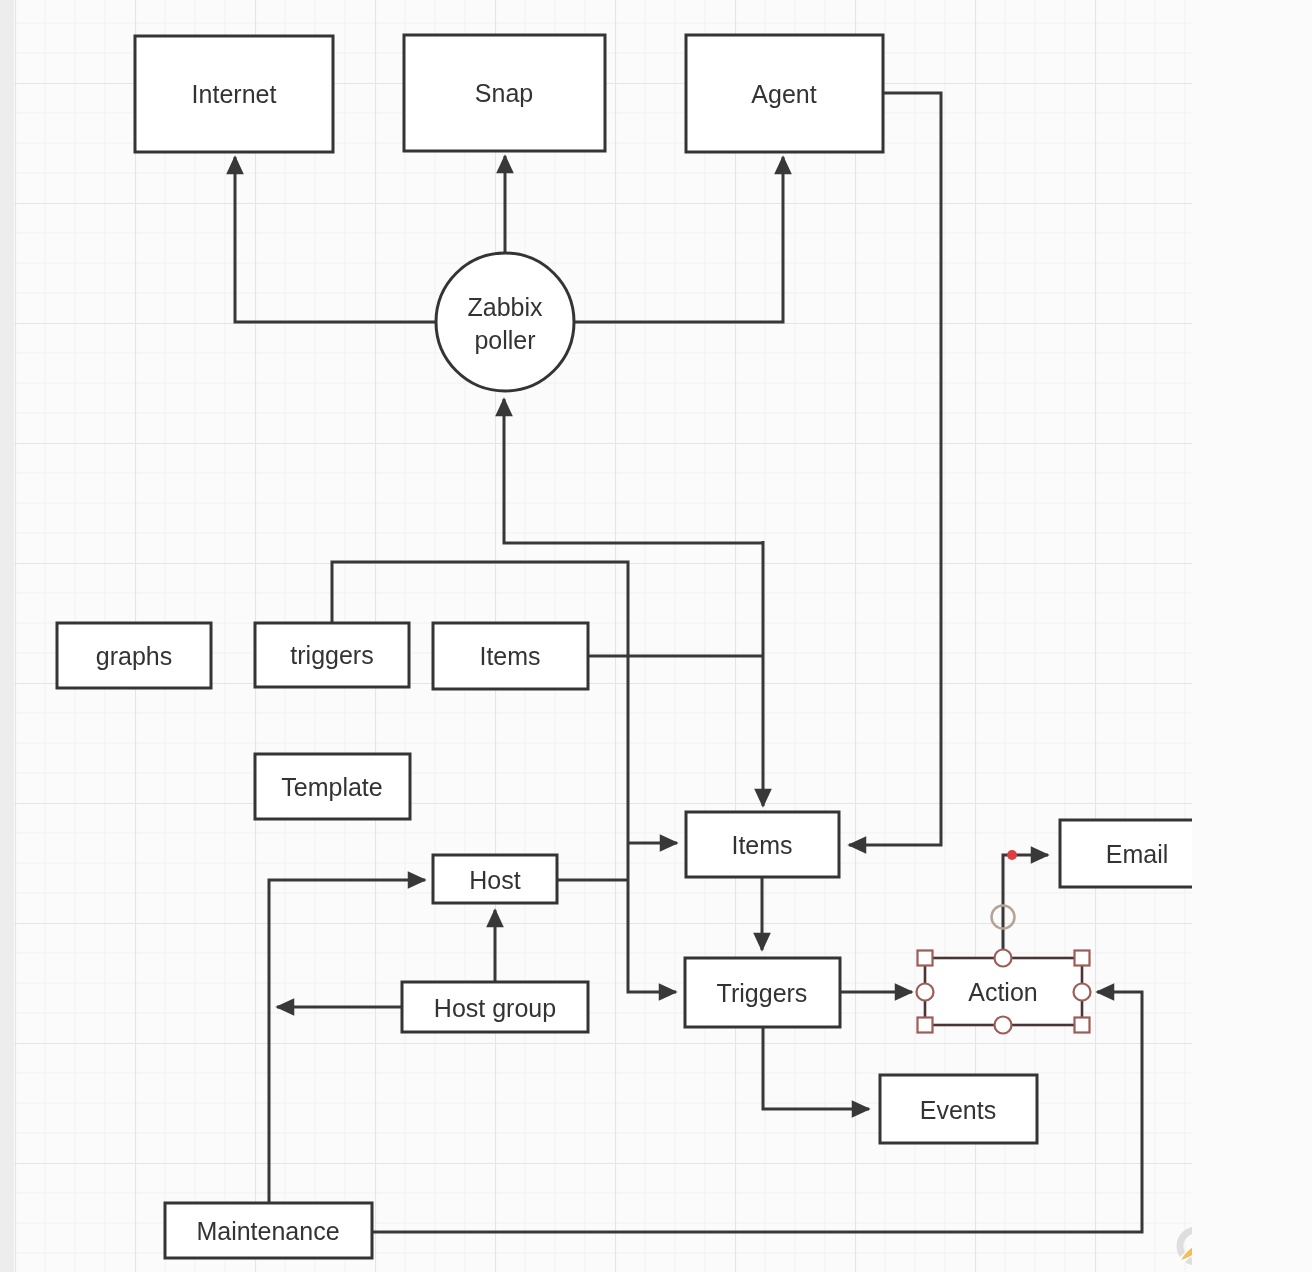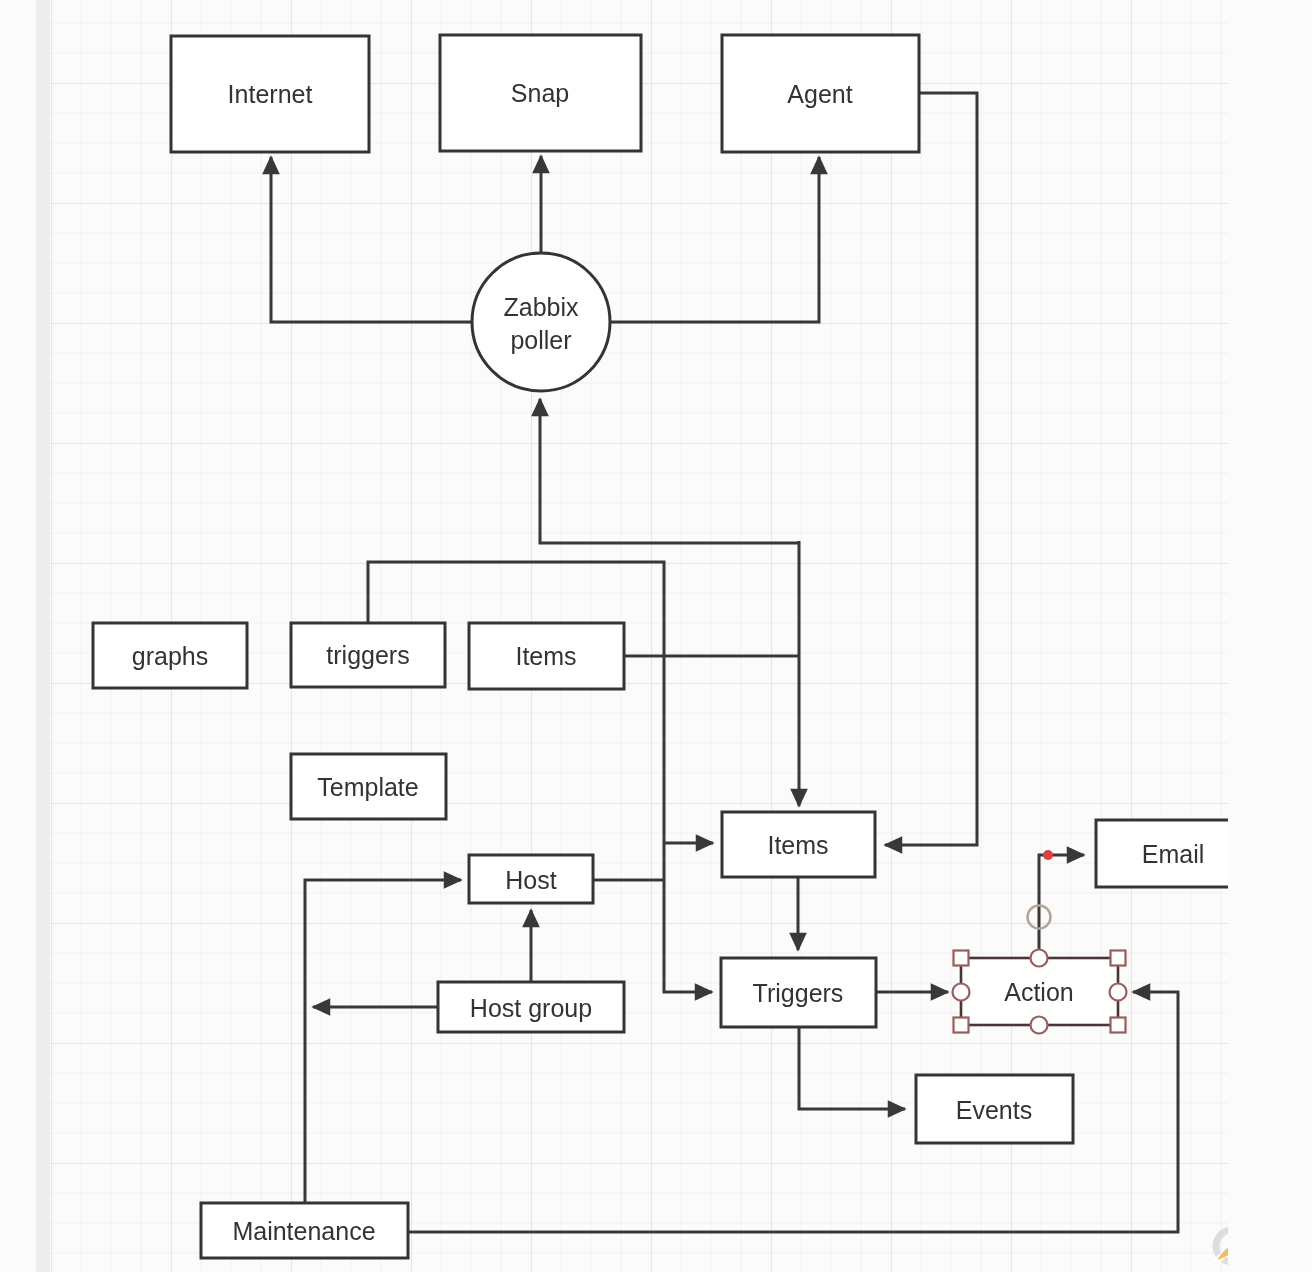--- a/index.html
+++ b/index.html
@@ -1,17 +1,17 @@
 <!DOCTYPE html>
 <html><head>
 <meta charset="utf-8">
 <style>
   html,body{margin:0;padding:0;background:#fbfbfb;}
   .canvas{position:relative;width:1192px;height:1272px;overflow:hidden;
-          font-family:"Liberation Sans", sans-serif;margin-left:36px;}
+          font-family:"Liberation Sans", sans-serif;}
   svg{display:block;}
   text{font-family:"Liberation Sans", sans-serif; fill:#333333;}
   .node-rect{fill:#ffffff;stroke:#343434;stroke-width:3;}
   .node-label{font-size:25px;}
   .edge{fill:none;stroke:#383838;stroke-width:3;}
   .join{fill:none;stroke:#383838;stroke-width:3;}
   .handle{fill:#ffffff;stroke:#9c5c58;stroke-width:2.2;}
   .sel-rect{fill:#ffffff;stroke:#4a3434;stroke-width:2.6;}
   .wm-text{font-size:26px;font-weight:bold;fill:#d3d0ca;letter-spacing:3px;}
 </style>

